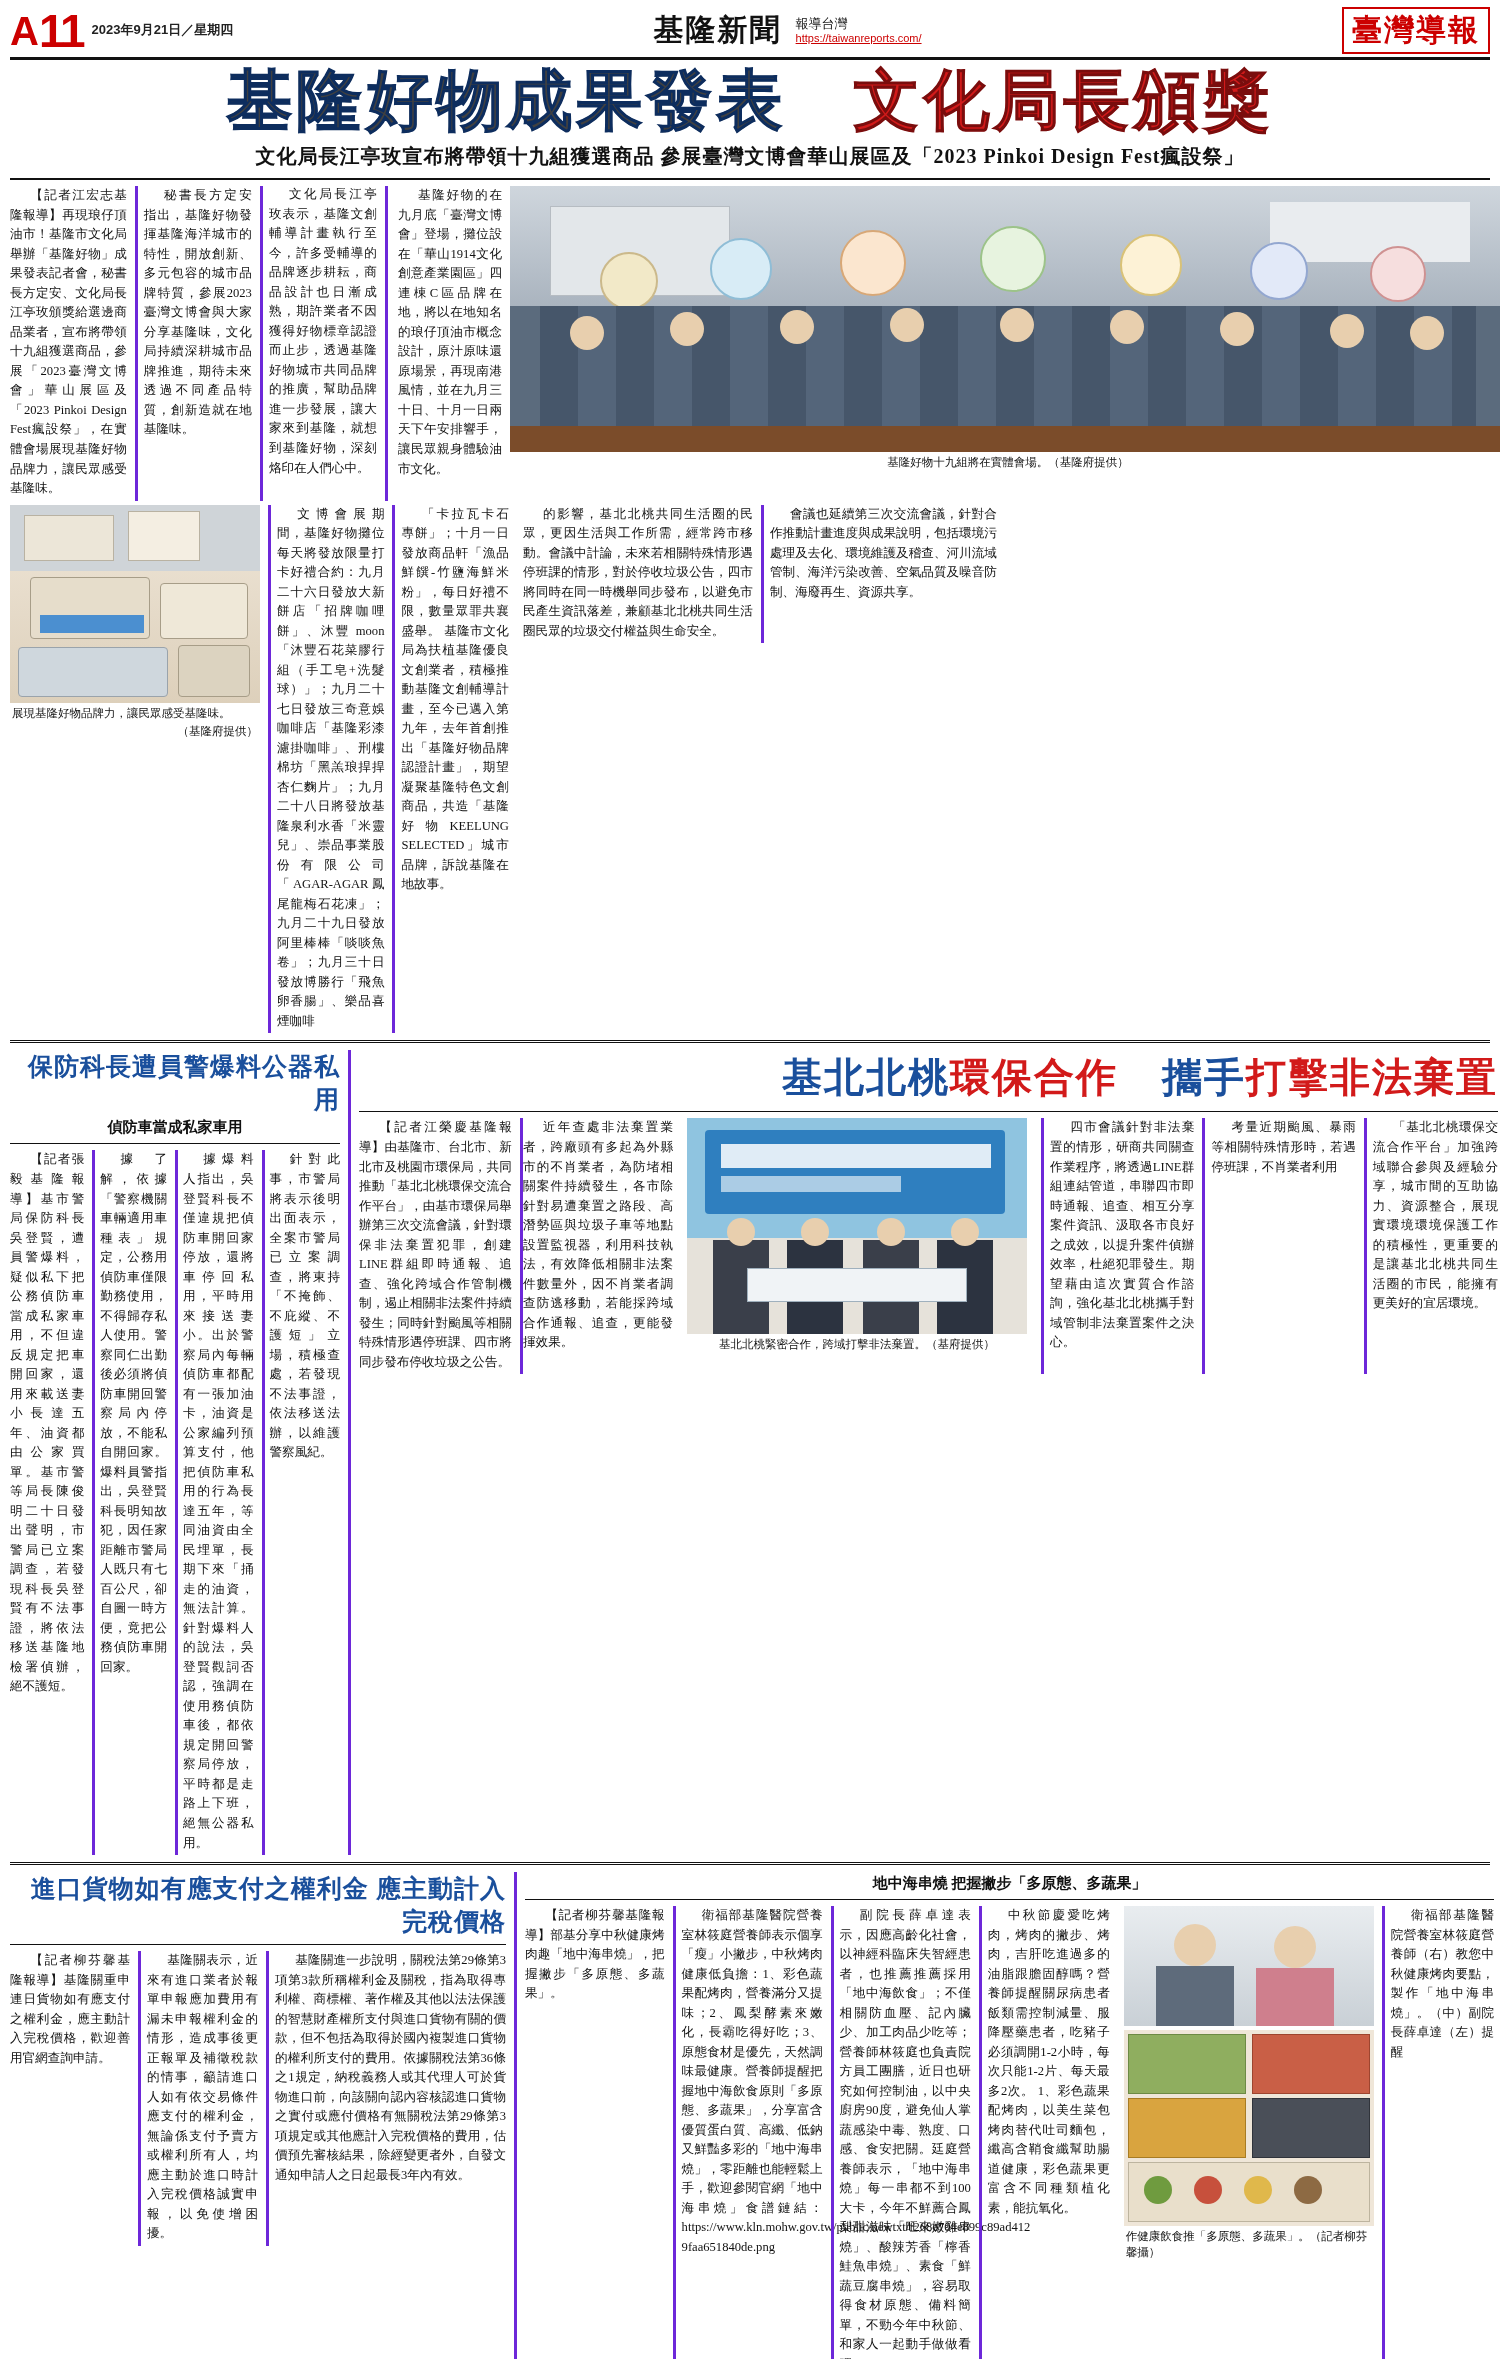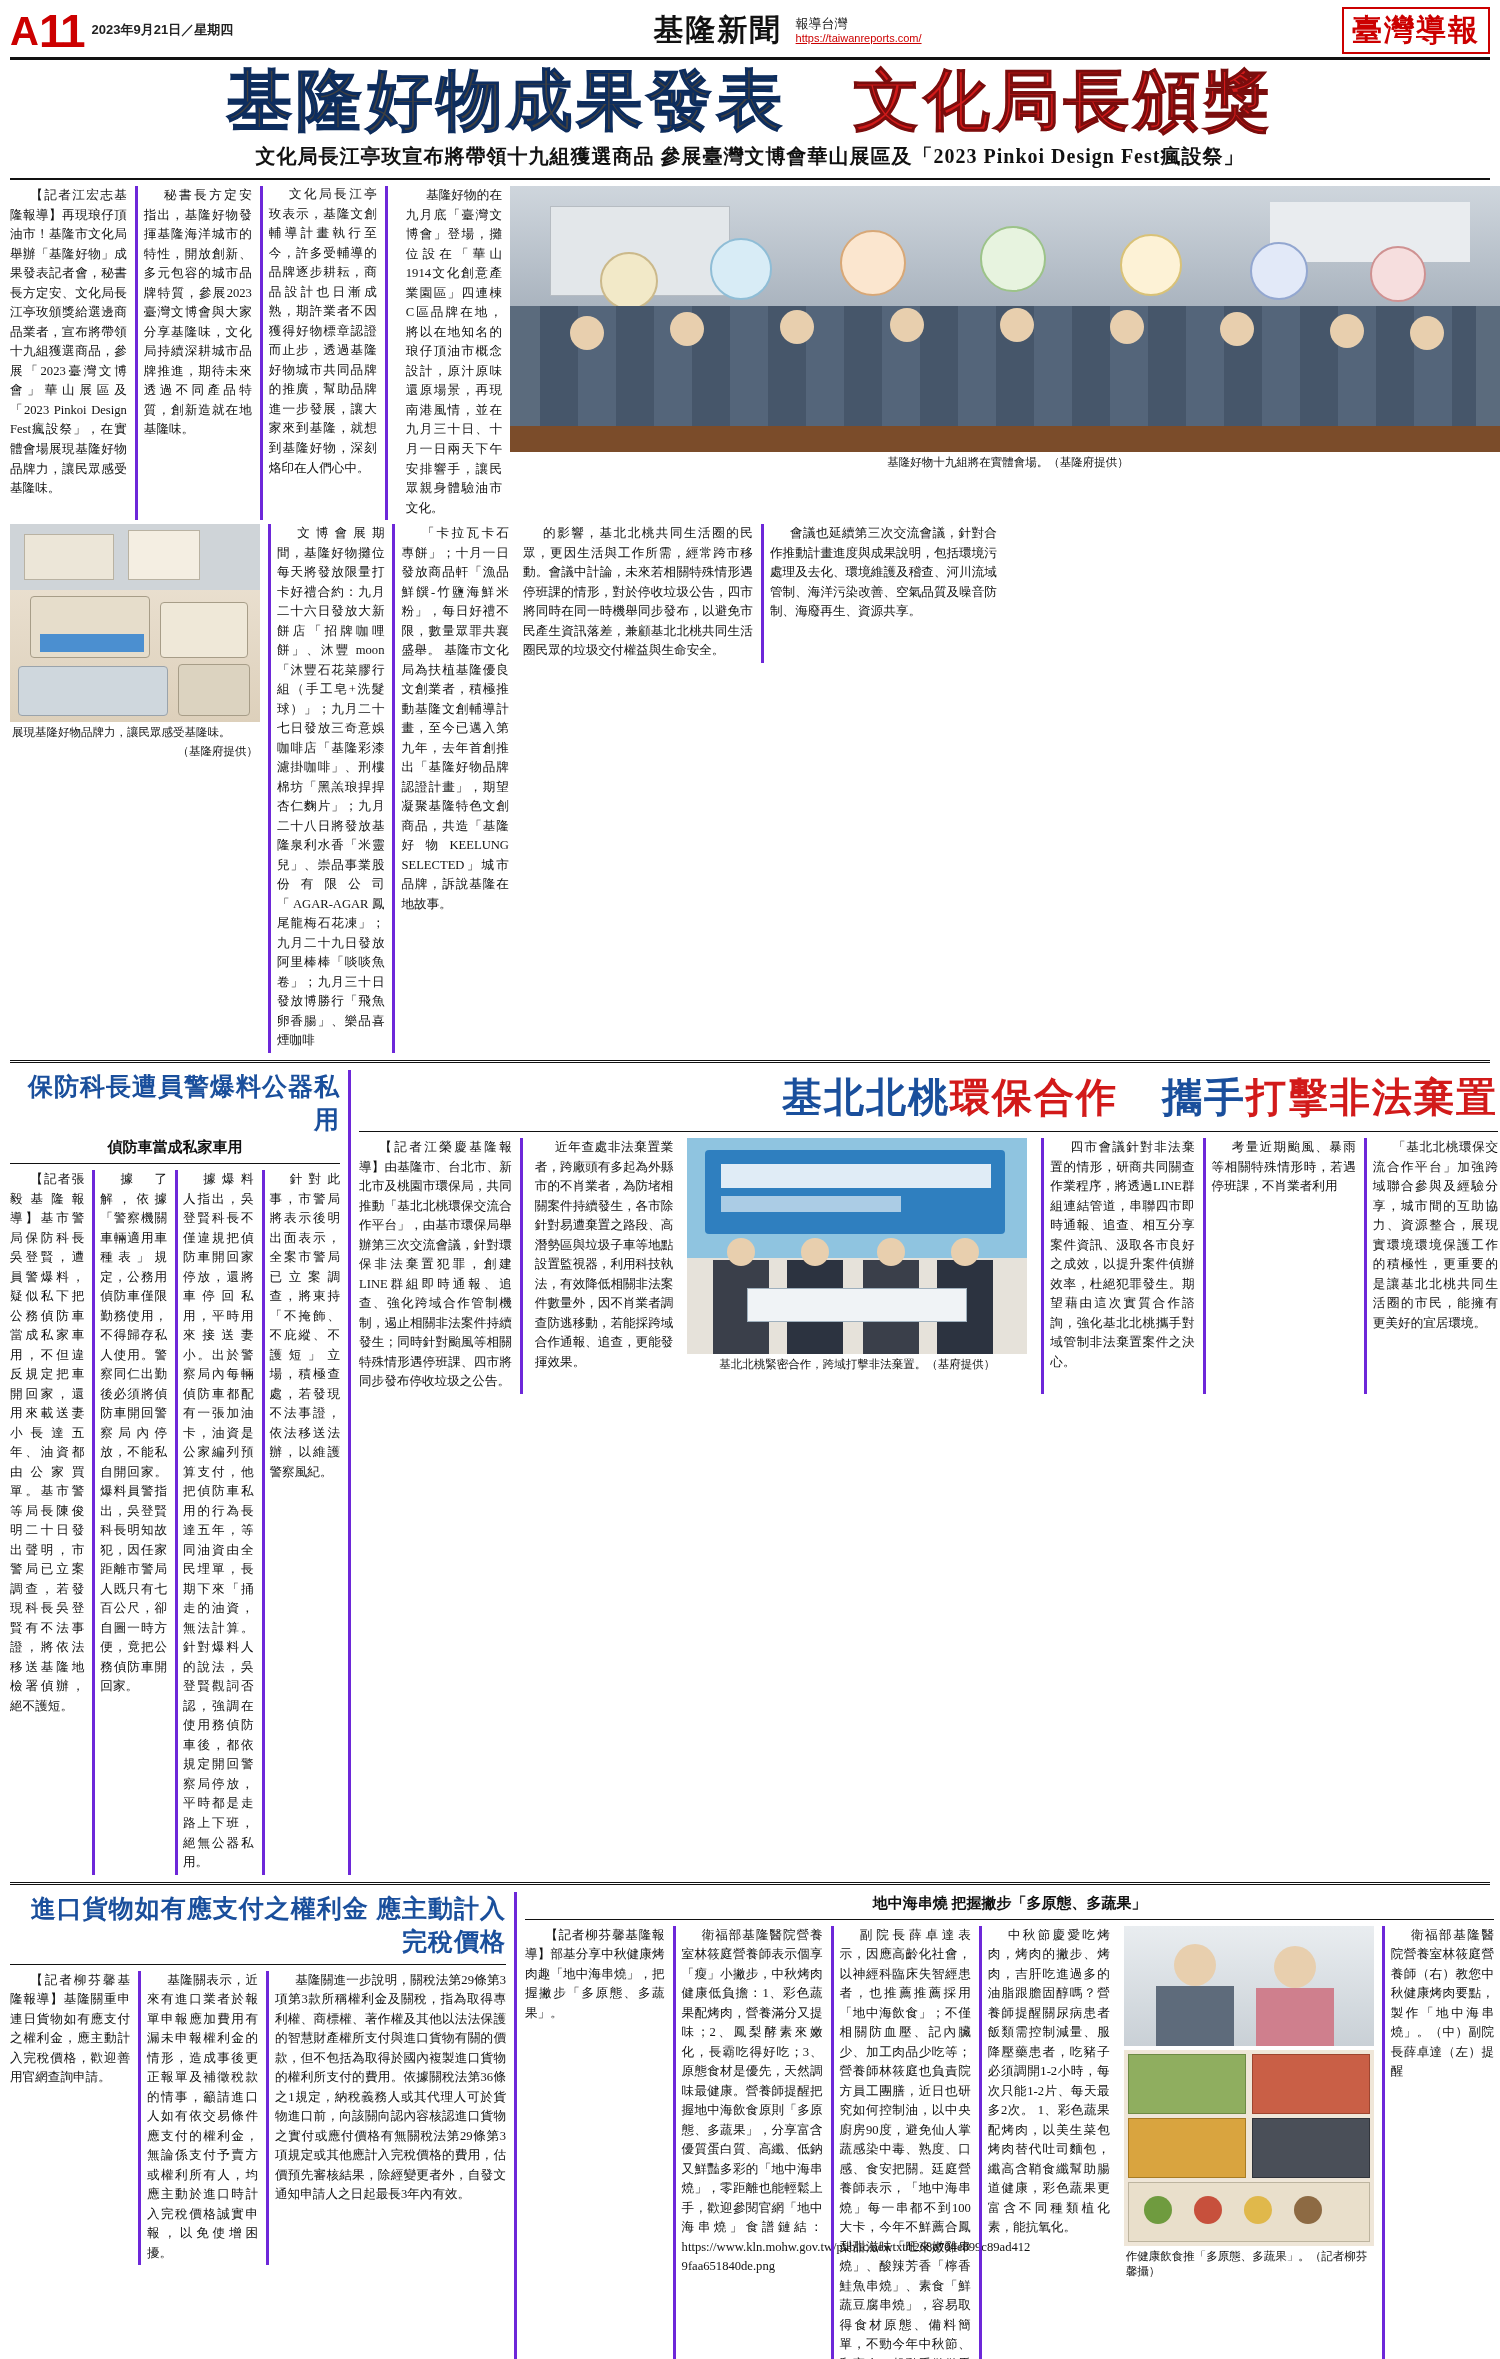--- a/index.html
+++ b/index.html
@@ -95,21 +95,21 @@
       <div class="row">
         <div class="txt" style="width:119px;font-family:Liberation Serif, serif;">
             <p>【記者江宏志基隆報導】再現琅仔頂油市！基隆市文化局舉辦「基隆好物」成果發表記者會，秘書長方定安、文化局長江亭玫頒獎給選邊商品業者，宣布將帶領十九組獲選商品，參展「2023臺灣文博會」華山展區及「2023 Pinkoi Design Fest瘋設祭」，在實體會場展現基隆好物品牌力，讓民眾感受基隆味。</p>
           </div>
         <div class="txt vline" style="width:119px;padding-left:6px;">
             <p>秘書長方定安指出，基隆好物發揮基隆海洋城市的特性，開放創新、多元包容的城市品牌特質，參展2023臺灣文博會與大家分享基隆味，文化局持續深耕城市品牌推進，期待未來透過不同產品特質，創新造就在地基隆味。</p>
           </div>
         <div class="txt vline" style="width:119px;padding-left:6px;font-family:Liberation Mono, monospace;">
             <p>文化局長江亭玫表示，基隆文創輔導計畫執行至今，許多受輔導的品牌逐步耕耘，商品設計也日漸成熟，期許業者不因獲得好物標章認證而止步，透過基隆好物城市共同品牌的推廣，幫助品牌進一步發展，讓大家來到基隆，就想到基隆好物，深刻烙印在人們心中。</p>
           </div>
-        <div class="txt vline" style="width:119px;padding-left:18px;">
+        <div class="txt vline" style="width:119px;padding-left:10px;">
             <p>基隆好物的在九月底「臺灣文博會」登場，攤位設在「華山1914文化創意產業園區」四連棟C區品牌在地，將以在地知名的琅仔頂油市概念設計，原汁原味還原場景，再現南港風情，並在九月三十日、十月一日兩天下午安排響手，讓民眾親身體驗油市文化。</p>
           </div>
       </div>
     </div>
 
     <div style="width:996px;">
       <div class="photo ph-stage" style="width:996px;height:266px;">
         <div class="rect" style="left:0;top:0;width:996px;height:120px;background:linear-gradient(#cfd6dd,#aab4bf);"></div>
         <div class="rect" style="left:0;top:120px;width:996px;height:120px;background:#5b6b7d;"></div>
         <div class="rect" style="left:0;top:240px;width:996px;height:26px;background:#7b4c2a;"></div>
@@ -202,21 +202,21 @@
       <div class="sec-title" style="font-size:40px;letter-spacing:2px;">
         <span class="sec-blue">基北北桃</span><span class="sec-red">環保合作</span>
         <span style="display:inline-block;width:20px;"></span>
         <span class="sec-blue">攜手</span><span class="sec-red">打擊非法棄置</span>
       </div>
       <div class="hr"></div>
       <div class="row">
         <div class="txt" style="width:160px;">
             <p>【記者江榮慶基隆報導】由基隆市、台北市、新北市及桃園市環保局，共同推動「基北北桃環保交流合作平台」，由基市環保局舉辦第三次交流會議，針對環保非法棄置犯罪，創建LINE群組即時通報、追查、強化跨域合作管制機制，遏止相關非法案件持續發生；同時針對颱風等相關特殊情形遇停班課、四市將同步發布停收垃圾之公告。</p>
           </div>
-        <div class="txt vline" style="width:160px;padding-left:12px;">
+        <div class="txt vline" style="width:160px;padding-left:0;">
             <p>近年查處非法棄置業者，跨廠頭有多起為外縣市的不肖業者，為防堵相關案件持續發生，各市除針對易遭棄置之路段、高潛勢區與垃圾子車等地點設置監視器，利用科技執法，有效降低相關非法案件數量外，因不肖業者調查防逃移動，若能採跨域合作通報、追查，更能發揮效果。</p>
           </div>
 
         <div style="width:352px;padding:0 6px;">
           <div class="photo" style="width:340px;height:216px;background:linear-gradient(#e8eef3,#cfd8e0);position:relative;">
             <div class="rect" style="left:0;top:0;width:340px;height:120px;background:#8fc4e0;"></div>
             <div class="rect" style="left:18px;top:12px;width:300px;height:84px;background:#2f7fbf;border-radius:4px;"></div>
             <div class="rect" style="left:34px;top:26px;width:270px;height:24px;background:#ffffff;opacity:.85;"></div>
             <div class="rect" style="left:34px;top:58px;width:180px;height:16px;background:#ffffff;opacity:.6;"></div>
             <div class="rect" style="left:0;top:120px;width:340px;height:96px;background:#e6e2da;"></div>

